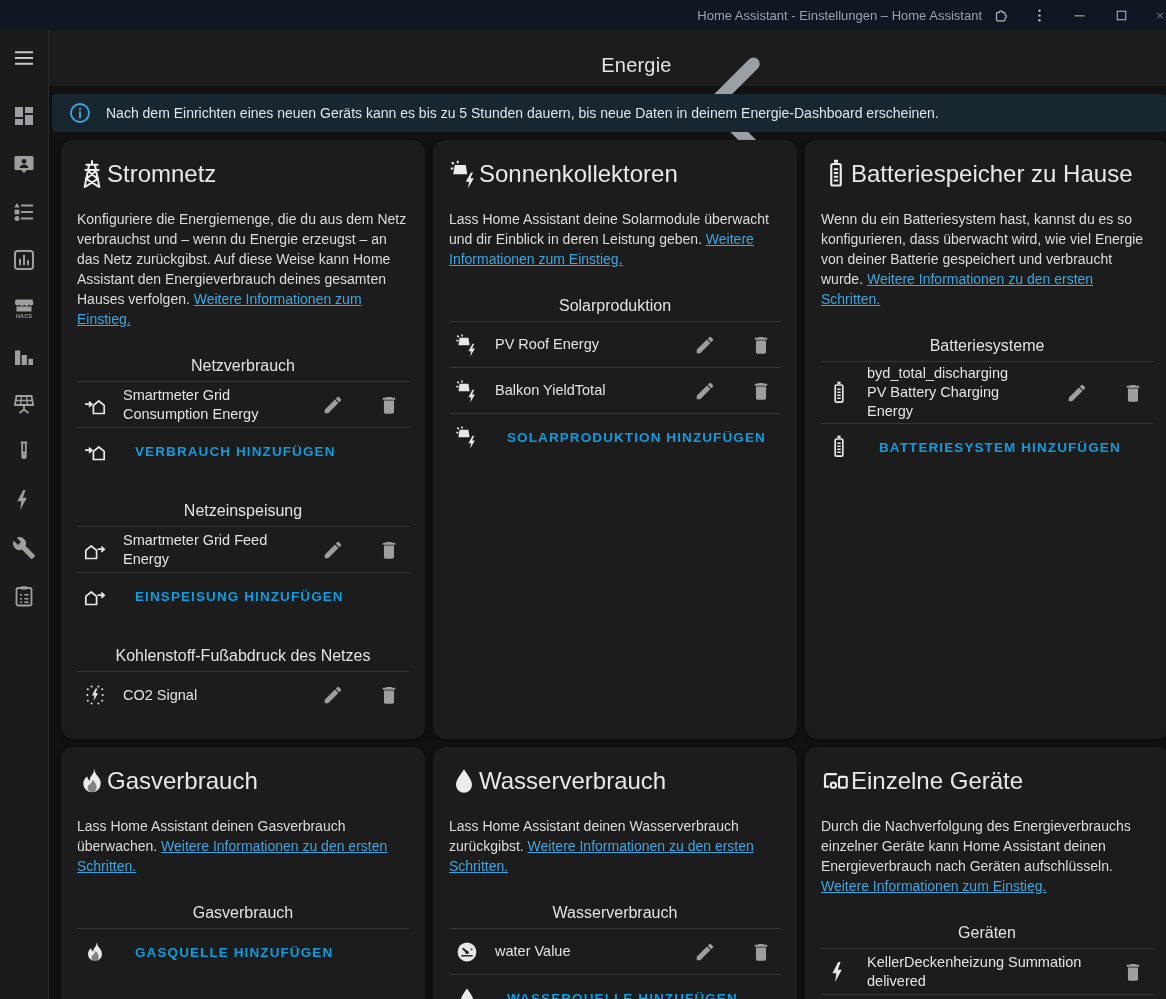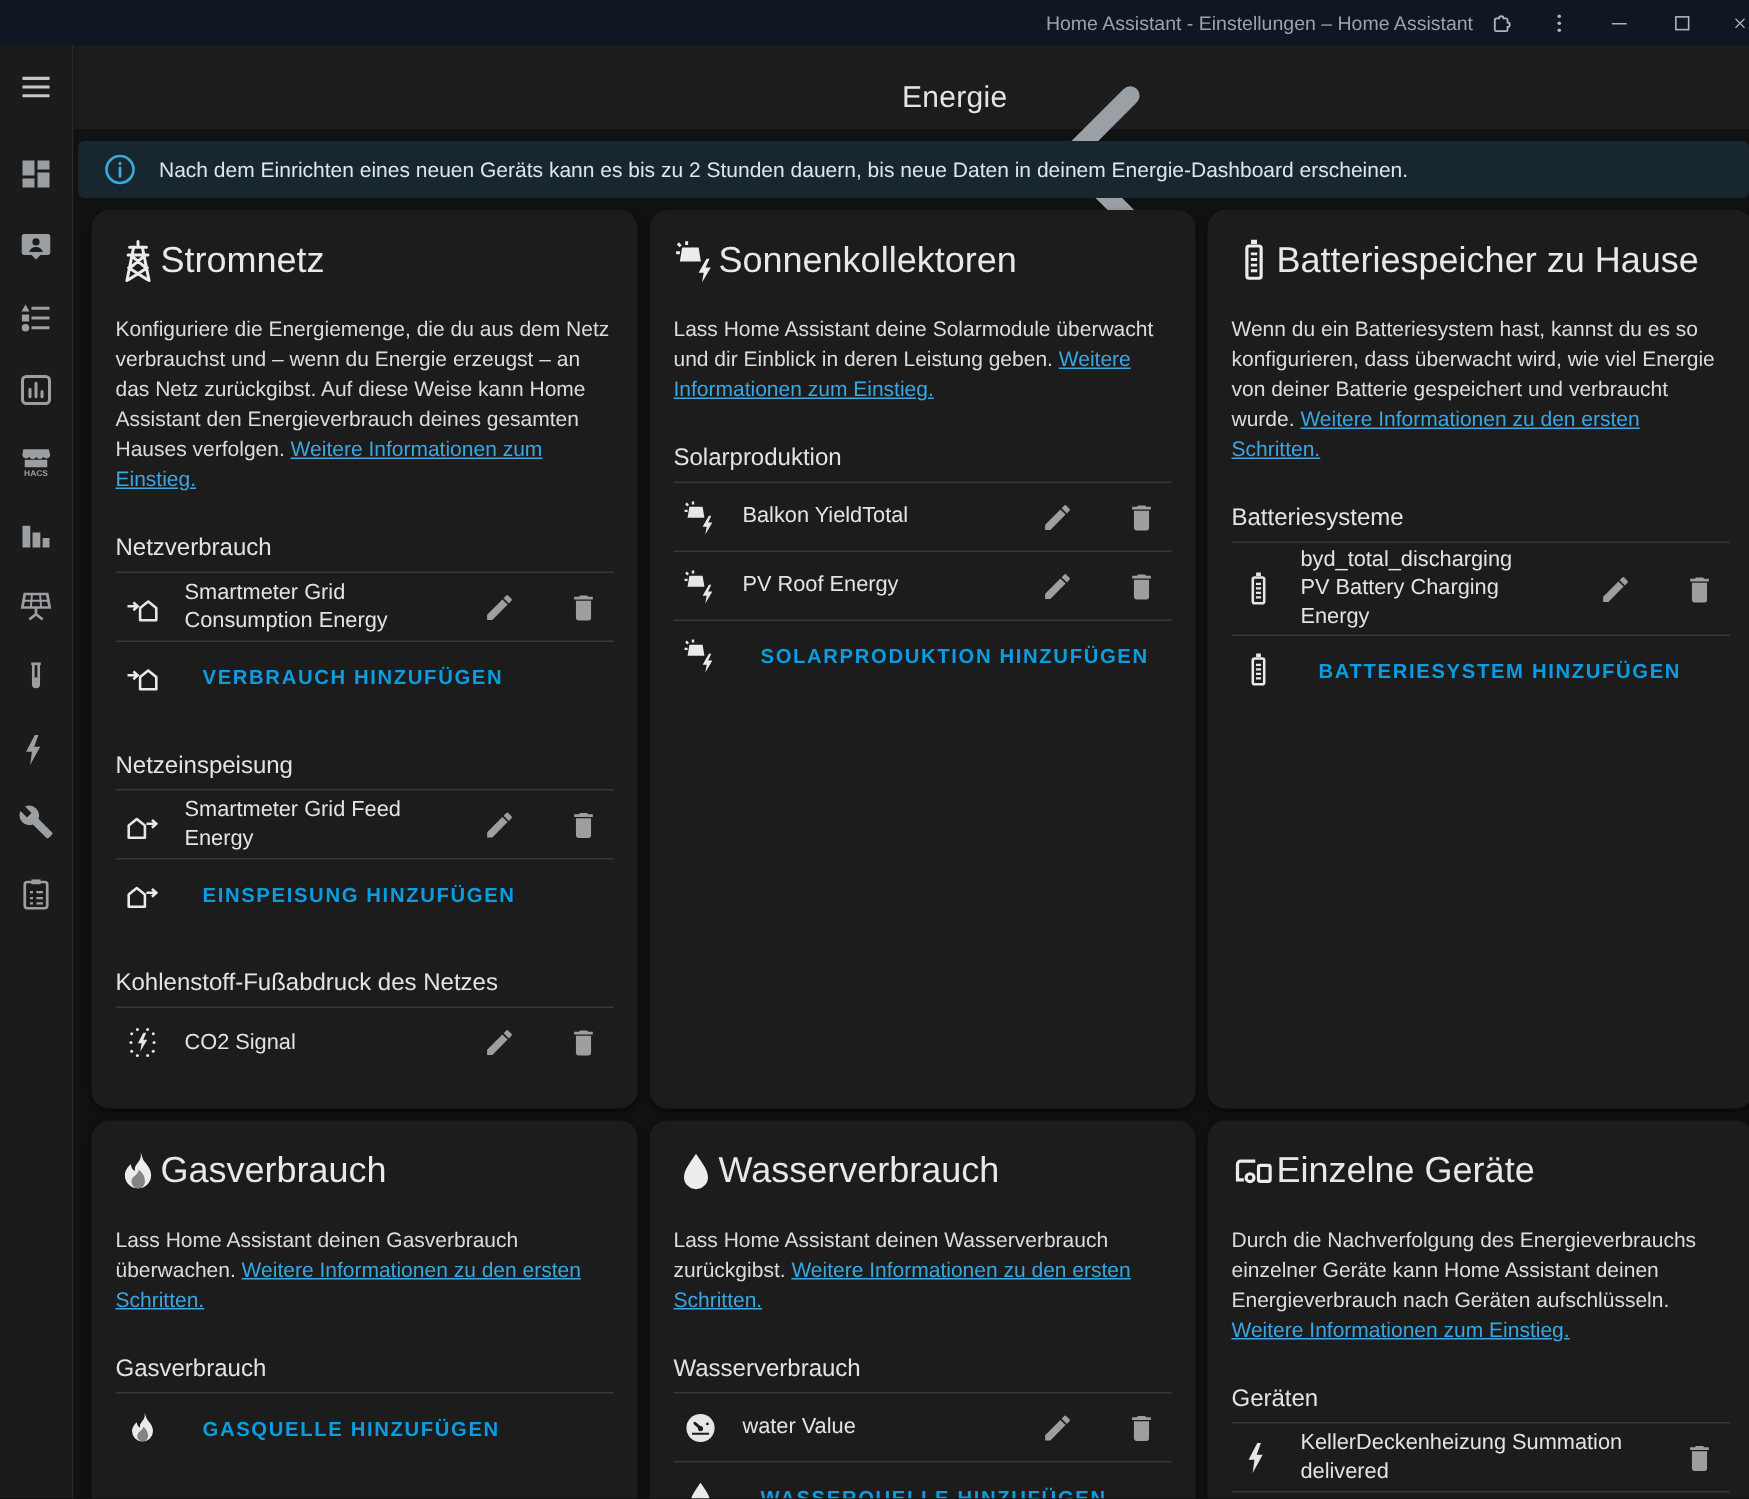--- a/index.html
+++ b/index.html
@@ -53,21 +53,21 @@
     overflow:hidden;box-shadow:0 2px 4px rgba(0,0,0,.45);
   }
   .card-head{height:36px;display:flex;align-items:center;margin-bottom:17px;color:#ececec;}
   .card-head .hicon{width:30px;height:30px;min-width:30px;}
   .card-head .hicon svg{width:30px;height:30px;}
   .card-title{font-size:24px;font-weight:400;color:#e8e8e8;white-space:nowrap;}
   .desc{font-size:14px;line-height:20px;color:#dcdcdc;}
   .desc a{color:#3aa7e2;text-decoration:underline;cursor:pointer;}
   .section-title{
     margin-top:26px;font-size:16px;line-height:22px;font-weight:400;color:#e3e3e3;
-    padding-bottom:4px;border-bottom:1px solid #383838;
+    padding-bottom:4px;border-bottom:1px solid #383838;text-align:center;
   }
   .row{
     display:flex;align-items:center;gap:16px;min-height:46px;padding:2px 0 2px 6px;
     border-bottom:1px solid #383838;box-sizing:border-box;
   }
   .row.last{border-bottom:none;}
   .row-icon{width:24px;min-width:24px;height:24px;color:#e6e6e6;}
   .row-icon svg{width:24px;height:24px;}
   .row-label{flex:1;font-size:14.5px;line-height:19px;color:#e3e3e3;}
   .action{width:40px;height:40px;display:flex;align-items:center;justify-content:center;color:#9e9e9e;cursor:pointer;}
@@ -323,21 +323,21 @@
             <use href="#i-back"></use>
           </svg>
         </div>
       <div class="page-title">Energie</div>
     </div>
 
     <div class="banner">
       <svg class="banner-icon">
           <use href="#i-info"></use>
         </svg>
-      <span>Nach dem Einrichten eines neuen Geräts kann es bis zu 2 Stunden dauern, bis neue Daten in deinem Energie-Dashboard erscheinen.</span>
+      <span>Nach dem Einrichten eines neuen Geräts kann es bis zu 5 Stunden dauern, bis neue Daten in deinem Energie-Dashboard erscheinen.</span>
     </div>
 
     <div class="content">
       <div class="cards">
 
         <div class="card">
           <div class="card-head">
             <span class="hicon">
                 <svg>
                   <use href="#i-tower"></use>
@@ -437,39 +437,39 @@
             <span>Lass Home Assistant deine Solarmodule überwacht und dir Einblick in deren Leistung geben.</span>
             <a>Weitere Informationen zum Einstieg.</a>
           </div>
           <div class="section-title">Solarproduktion</div>
           <div class="row">
             <span class="row-icon">
                 <svg>
                   <use href="#i-solarpower"></use>
                 </svg>
               </span>
+            <span class="row-label">PV Roof Energy</span>
+            <span class="action">
+                <svg>
+                  <use href="#i-pencil"></use>
+                </svg>
+              </span>
+            <span class="action">
+                <svg>
+                  <use href="#i-trash"></use>
+                </svg>
+              </span>
+          </div>
+          <div class="row">
+            <span class="row-icon">
+                <svg>
+                  <use href="#i-solarpower"></use>
+                </svg>
+              </span>
             <span class="row-label">Balkon YieldTotal</span>
-            <span class="action">
-                <svg>
-                  <use href="#i-pencil"></use>
-                </svg>
-              </span>
-            <span class="action">
-                <svg>
-                  <use href="#i-trash"></use>
-                </svg>
-              </span>
-          </div>
-          <div class="row">
-            <span class="row-icon">
-                <svg>
-                  <use href="#i-solarpower"></use>
-                </svg>
-              </span>
-            <span class="row-label">PV Roof Energy</span>
             <span class="action">
                 <svg>
                   <use href="#i-pencil"></use>
                 </svg>
               </span>
             <span class="action">
                 <svg>
                   <use href="#i-trash"></use>
                 </svg>
               </span>

